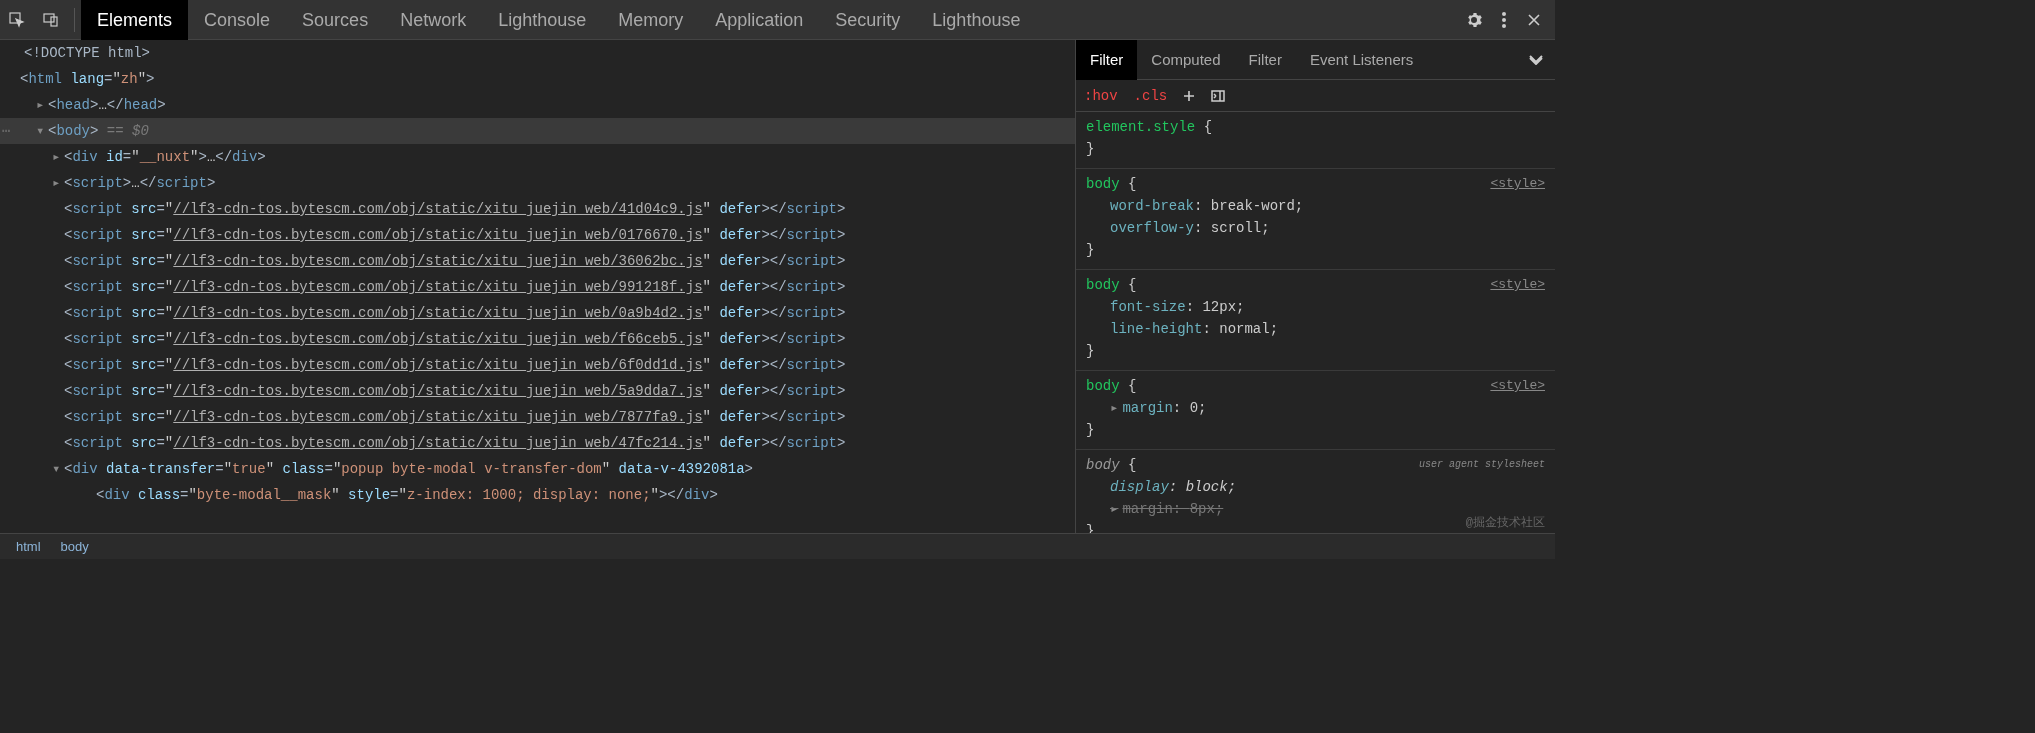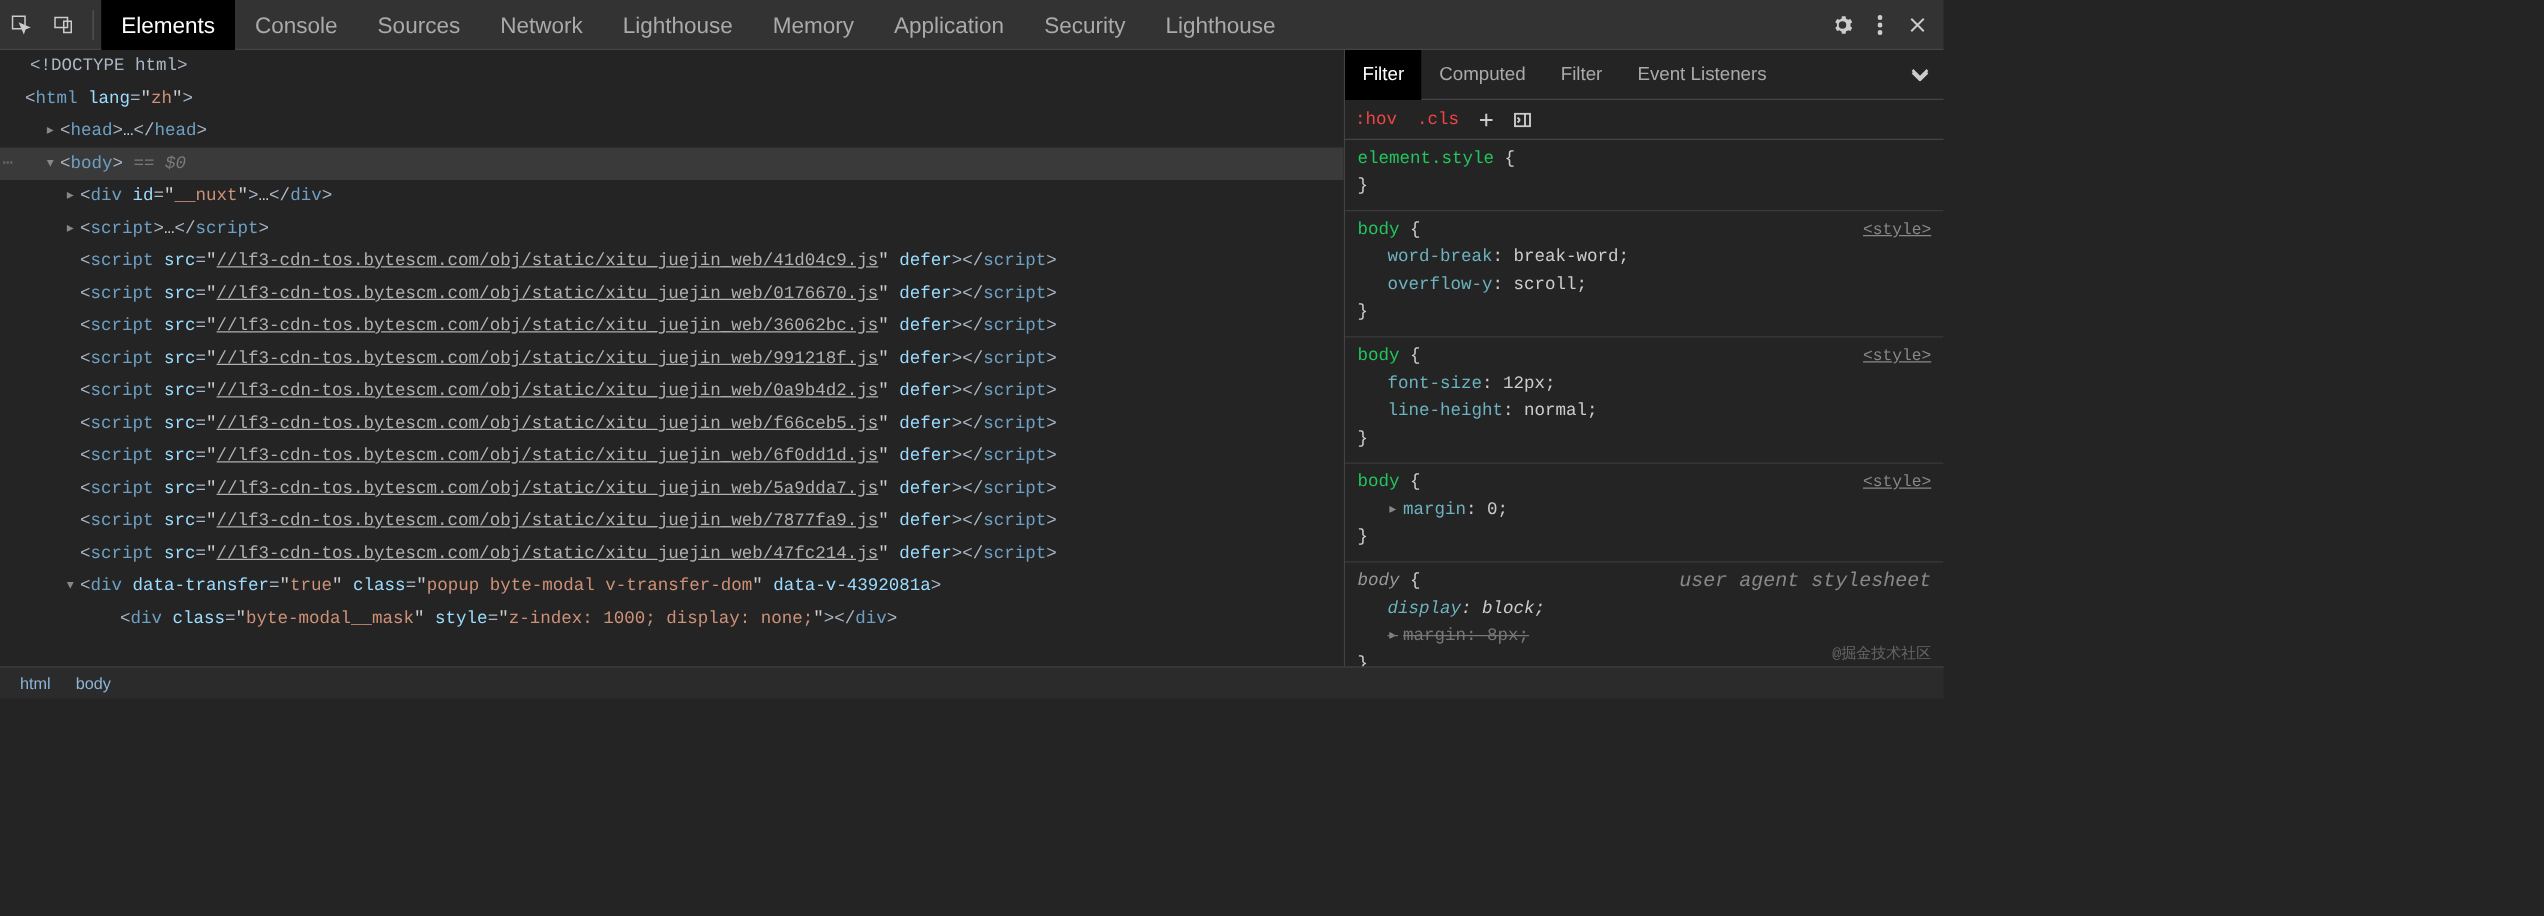--- a/index.html
+++ b/index.html
@@ -152,21 +152,21 @@
     font-size:13px;
   }
   .decl { padding-left: 24px; }
   .prop { color:#6cb2bf; }
   .value { color:#ccc;text-align:right; }
   .strike { text-decoration: line-through; color:#777;}
   .strike .prop, .strike .value { color:#777;}
   .marker { color:#888; margin-right:4px;}
   .ua-tag {
     position:absolute; right:10px; top:4px;
-    font-style: italic; color:#888; font-size:16px;
+    font-style: italic; color:#888; font-size:10px;
   }
   .watermark {
     position:absolute; right:10px; bottom:2px;
     color:#666; font-size:12px;
   }
 
   
   .crumb {
     height: 26px;
     background: #2b2b2b;

